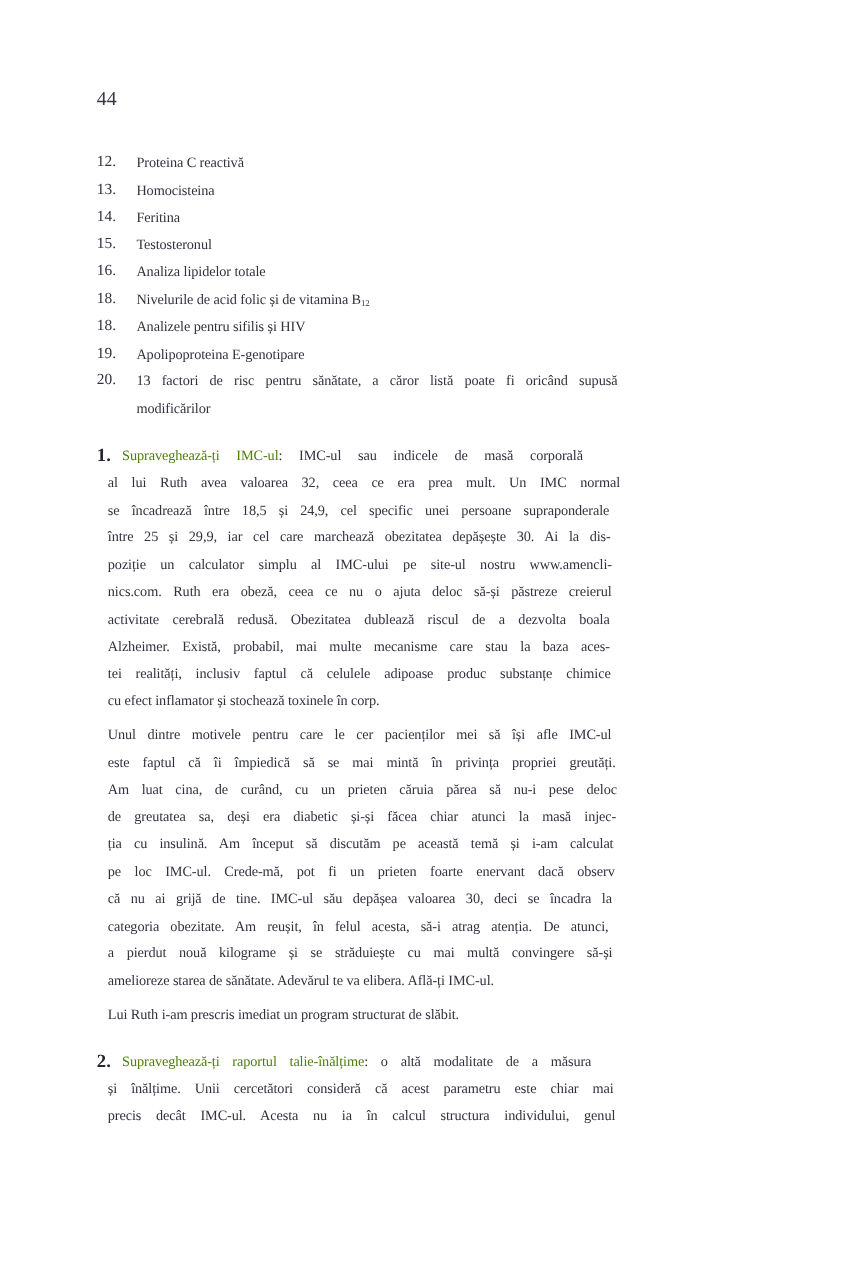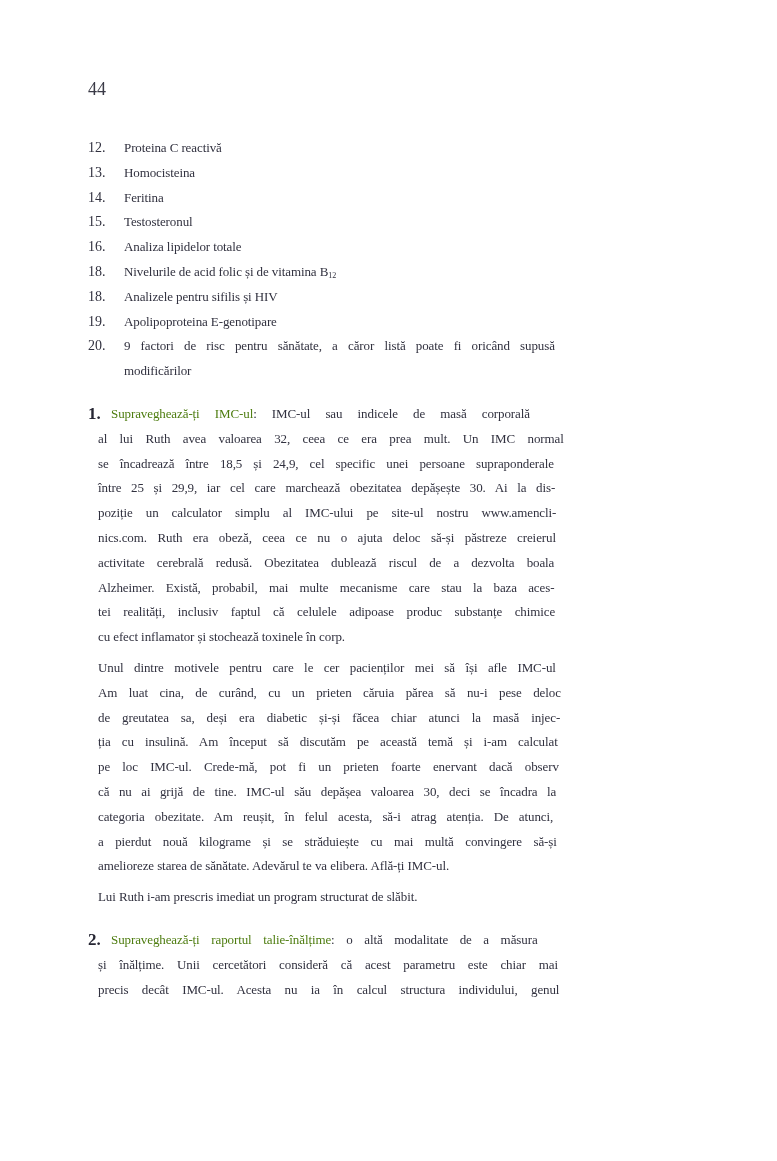--- a/index.html
+++ b/index.html
@@ -83,21 +83,21 @@
       </div>
       <div class="list-row">
         <span class="list-num">19.</span>
         <div class="list-text-col">
           <div class="line"><span class="line-inner">Apolipoproteina E-genotipare</span></div>
         </div>
       </div>
       <div class="list-row">
         <span class="list-num">20.</span>
         <div class="list-text-col">
-          <div class="line j"><span class="line-inner" style="word-spacing: 7.05599px;">9 factori de risc pentru sănătate, a căror listă poate fi oricând supusă</span></div>
+          <div class="line j"><span class="line-inner" style="word-spacing: 7.05599px;">13 factori de risc pentru sănătate, a căror listă poate fi oricând supusă</span></div>
           <div class="line"><span class="line-inner">modificărilor</span></div>
         </div>
       </div>
     </div>
   <div class="sections" id="sections">
       <div class="section">
         <span class="sec-num">1.</span>
         <div class="para">
           <div class="line j lead"><span class="line-inner" style="word-spacing: 12px;"><b>Supraveghează-ți IMC-ul</b>: IMC-ul sau indicele de masă corporală</span></div>
           <div class="line j"><span class="line-inner" style="word-spacing: 9.25962px;">al lui Ruth avea valoarea 32, ceea ce era prea mult. Un IMC normal</span></div>
@@ -105,20 +105,21 @@
           <div class="line j"><span class="line-inner" style="word-spacing: 6.54087px;">între 25 și 29,9, iar cel care marchează obezitatea depășește 30. Ai la dis-</span></div>
           <div class="line j"><span class="line-inner" style="word-spacing: 9.92361px;">poziție un calculator simplu al IMC-ului pe site-ul nostru www.amencli-</span></div>
           <div class="line j"><span class="line-inner" style="word-spacing: 7.34766px;">nics.com. Ruth era obeză, ceea ce nu o ajuta deloc să-și păstreze creierul</span></div>
           <div class="line j"><span class="line-inner" style="word-spacing: 9.02431px;">activitate cerebrală redusă. Obezitatea dublează riscul de a dezvolta boala</span></div>
           <div class="line j"><span class="line-inner" style="word-spacing: 8.13125px;">Alzheimer. Există, probabil, mai multe mecanisme care stau la baza aces-</span></div>
           <div class="line j"><span class="line-inner" style="word-spacing: 9.44444px;">tei realități, inclusiv faptul că celulele adipoase produc substanțe chimice</span></div>
           <div class="line"><span class="line-inner">cu efect inflamator și stochează toxinele în corp.</span></div>
         </div>
         <div class="para">
           <div class="line j"><span class="line-inner" style="word-spacing: 7.30208px;">Unul dintre motivele pentru care le cer pacienților mei să își afle IMC-ul</span></div>
+          <div class="line j"><span class="line-inner" style="word-spacing: 8.67708px;">este faptul că îi împiedică să se mai mintă în privința propriei greutăți.</span></div>
           <div class="line j"><span class="line-inner" style="word-spacing: 8.34736px;">Am luat cina, de curând, cu un prieten căruia părea să nu-i pese deloc</span></div>
           <div class="line j"><span class="line-inner" style="word-spacing: 8.84245px;">de greutatea sa, deși era diabetic și-și făcea chiar atunci la masă injec-</span></div>
           <div class="line j"><span class="line-inner" style="word-spacing: 7.95443px;">ția cu insulină. Am început să discutăm pe această temă și i-am calculat</span></div>
           <div class="line j"><span class="line-inner" style="word-spacing: 9.08949px;">pe loc IMC-ul. Crede-mă, pot fi un prieten foarte enervant dacă observ</span></div>
           <div class="line j"><span class="line-inner" style="word-spacing: 6.39621px;">că nu ai grijă de tine. IMC-ul său depășea valoarea 30, deci se încadra la</span></div>
           <div class="line j"><span class="line-inner" style="word-spacing: 6.9858px;">categoria obezitate. Am reușit, în felul acesta, să-i atrag atenția. De atunci,</span></div>
           <div class="line j"><span class="line-inner" style="word-spacing: 8.33097px;">a pierdut nouă kilograme și se străduiește cu mai multă convingere să-și</span></div>
           <div class="line"><span class="line-inner">amelioreze starea de sănătate. Adevărul te va elibera. Află-ți IMC-ul.</span></div>
         </div>
         <div class="para">

